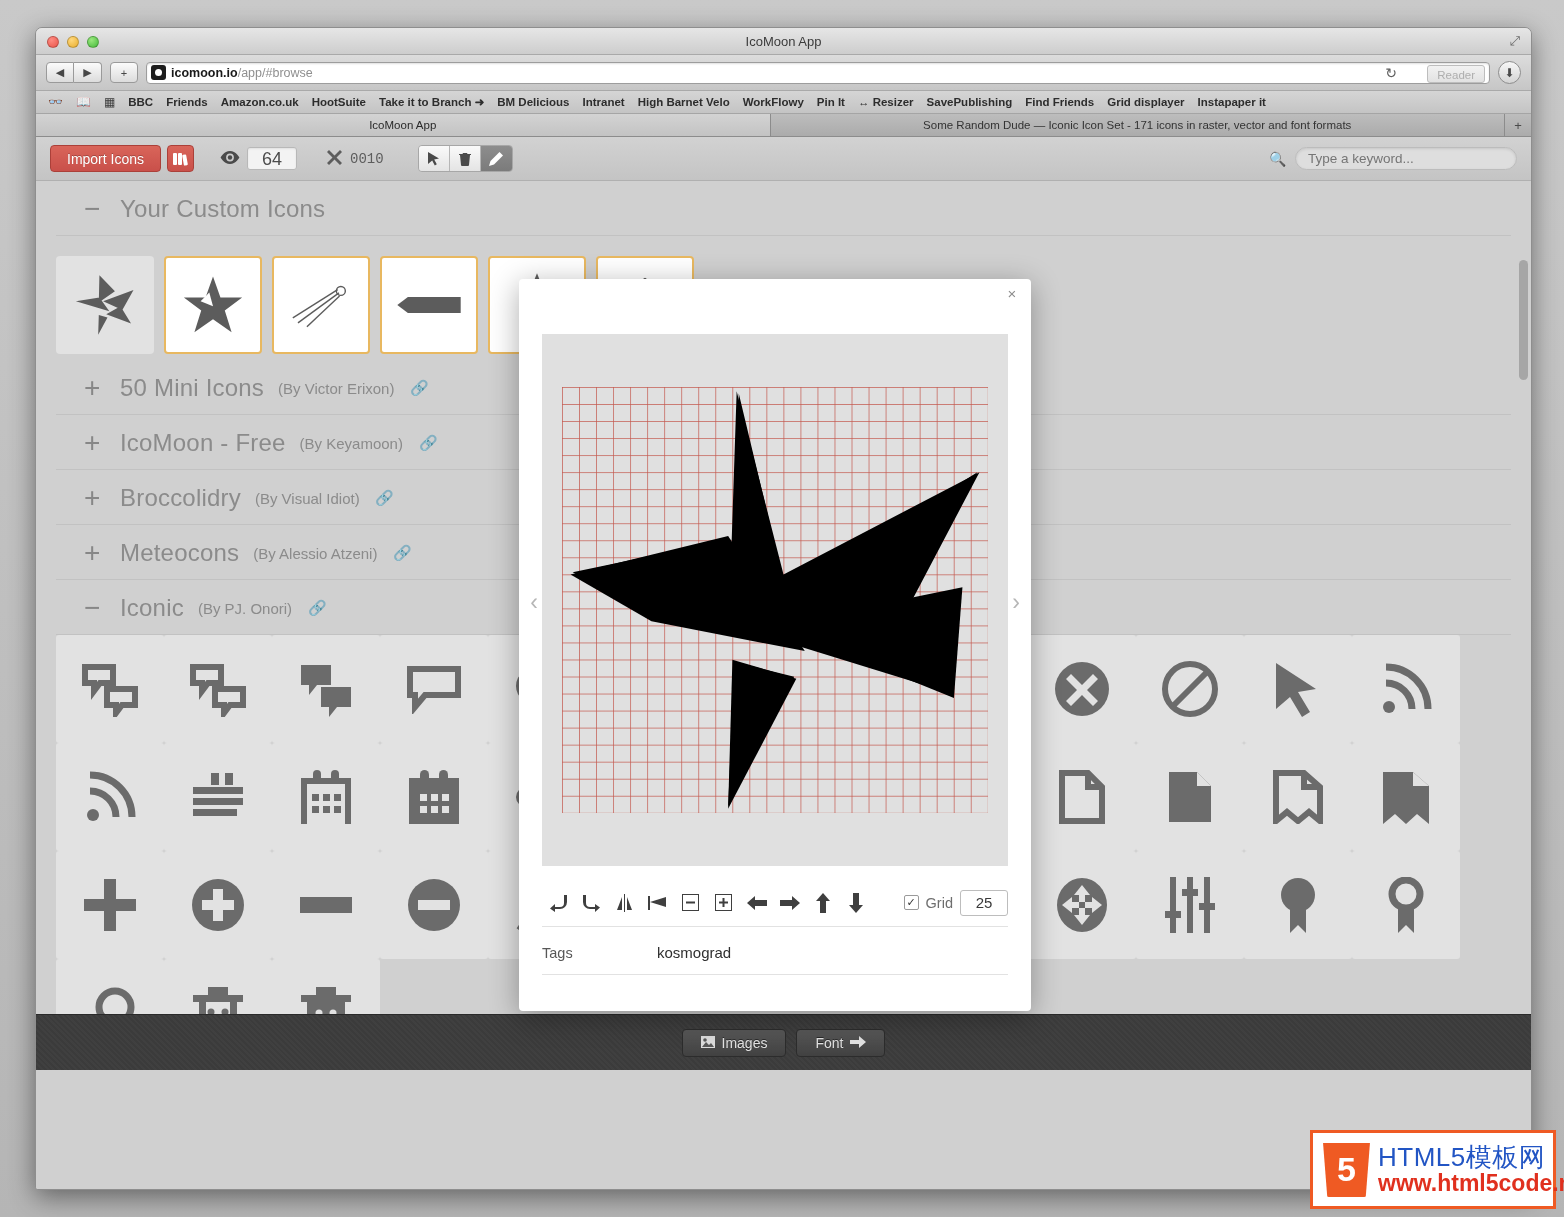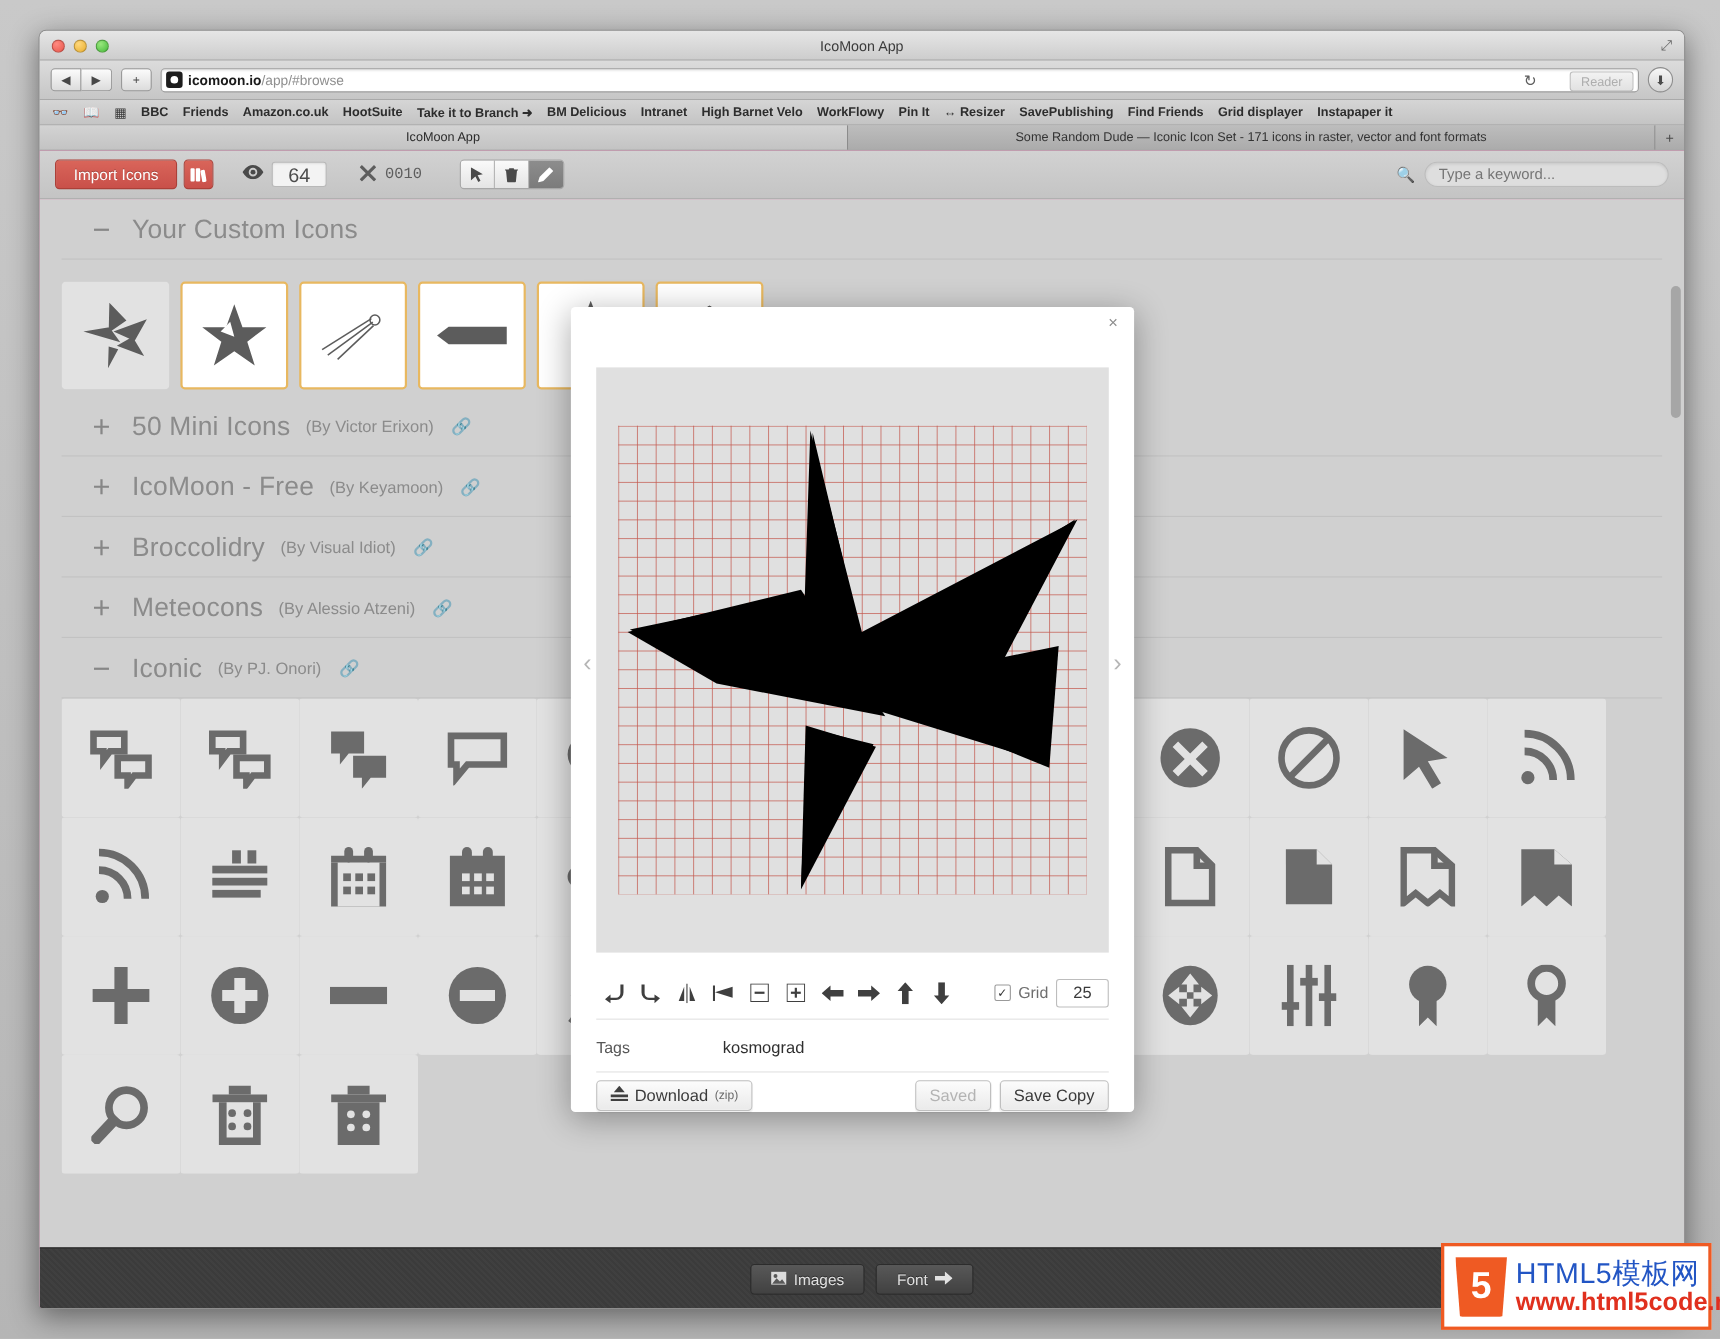--- a/index.html
+++ b/index.html
@@ -108,22 +108,22 @@
   }
   .tab.active { background: linear-gradient(#d3d3d3, #c3c3c3); color: #2a2a2a; }
   .tab-add {
     width: 26px; display: flex; align-items: center; justify-content: center;
     font-size: 13px; color: #4a4a4a;
     background: linear-gradient(#bdbdbd, #ababab);
   }
 
   
   .app {
-    position: relative; height: 1053px;
-    background: #ec4899;
+    position: relative; height: 933px;
+    background: #3b82f6;
   }
   .app-header {
     height: 44px; display: flex; align-items: center; padding: 0 14px;
     background: linear-gradient(#d2d2d2, #c4c4c4);
     border-bottom: 1px solid #b0b0b0;
   }
   .import-btn {
     height: 27px; padding: 0 16px; border-radius: 4px;
     background: linear-gradient(#d9655a, #c9504a);
     border: 1px solid #ab4039;
@@ -949,37 +949,20 @@
             <span class="grid-label">Grid</span>
             <div class="grid-num">25</div>
           </div>
         </div>
 
         <div class="tags-row">
           <span class="tags-label">Tags</span>
           <span class="tags-value">kosmograd</span>
         </div>
 
-        <div class="modal-footer">
-          <div class="mf-btn">
-            <span>
-              <svg width="16" height="14" viewBox="0 0 16 14">
-                  <path d="M8 0L3 6h10z" fill="#3f3f3f"></path>
-                  <rect x="0" y="8" width="16" height="2.5" fill="#3f3f3f"></rect>
-                  <rect x="0" y="12" width="16" height="2" fill="#3f3f3f"></rect>
-                </svg>
-            </span>
-            <span>Download</span>
-            <span class="zip">(zip)</span>
-          </div>
-          <div class="mf-right">
-            <div class="mf-btn muted">Saved</div>
-            <div class="mf-btn">Save Copy</div>
-          </div>
-        </div>
       </div>
 
     </div>
   </div>
 
   <div class="watermark">
     <div class="wm-logo">5</div>
     <div>
       <div class="wm-txt1">HTML5模板网</div>
       <div class="wm-txt2">www.html5code.net</div>

